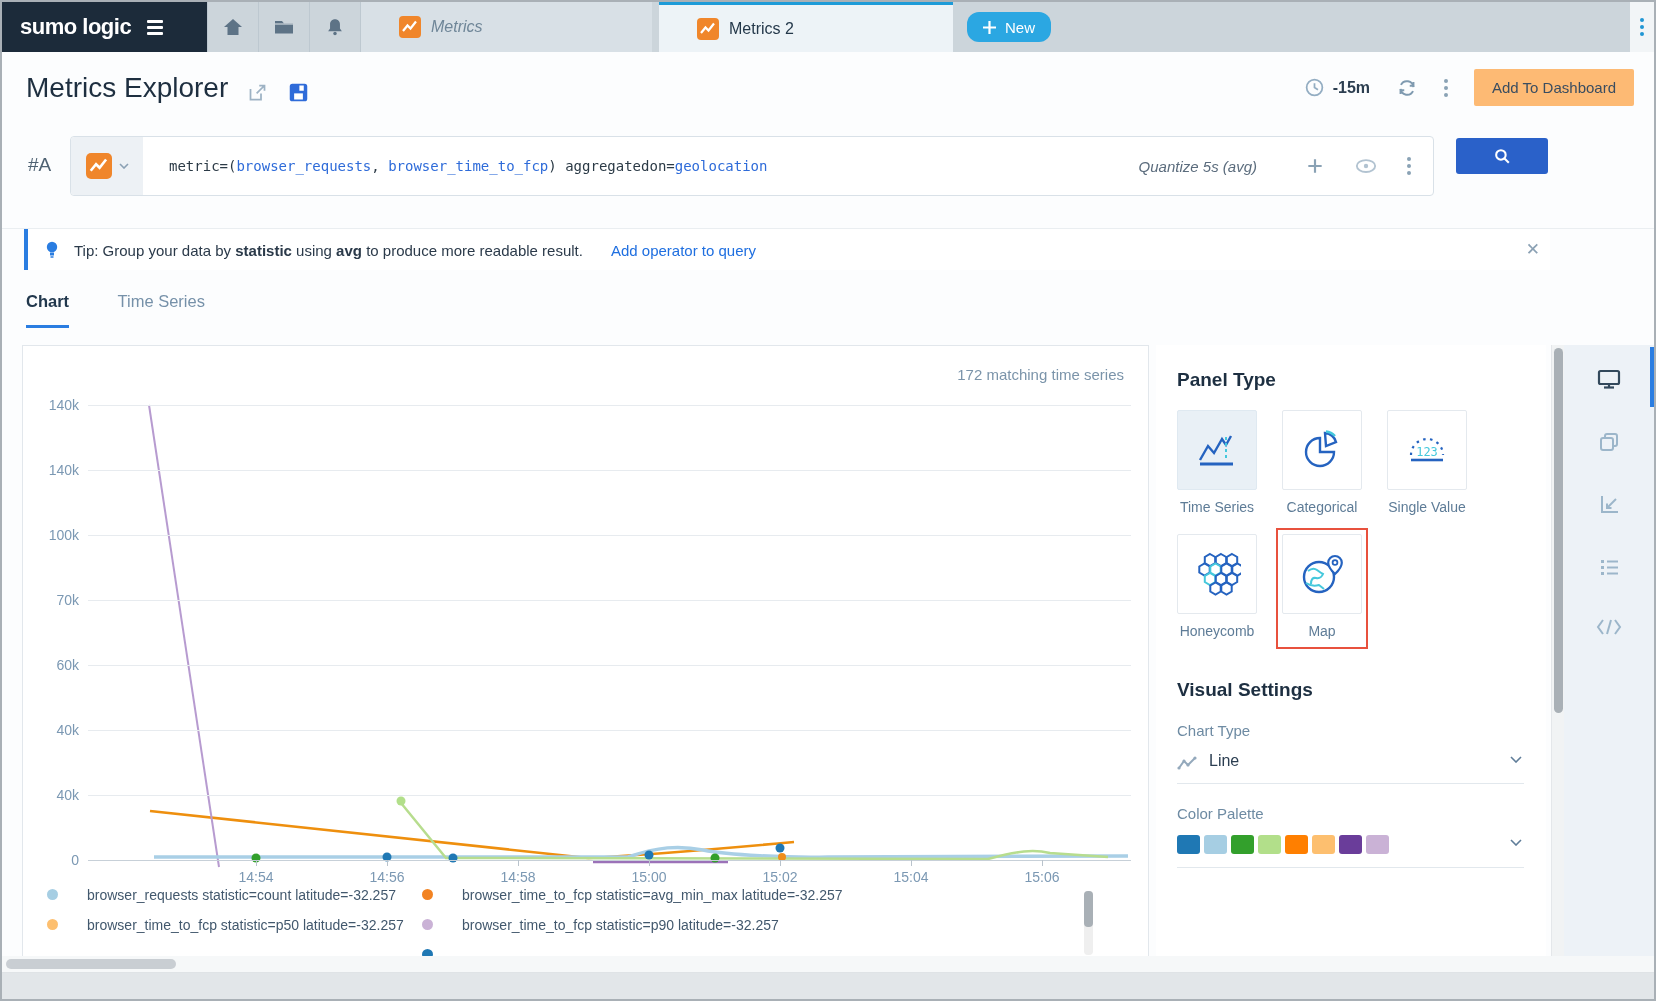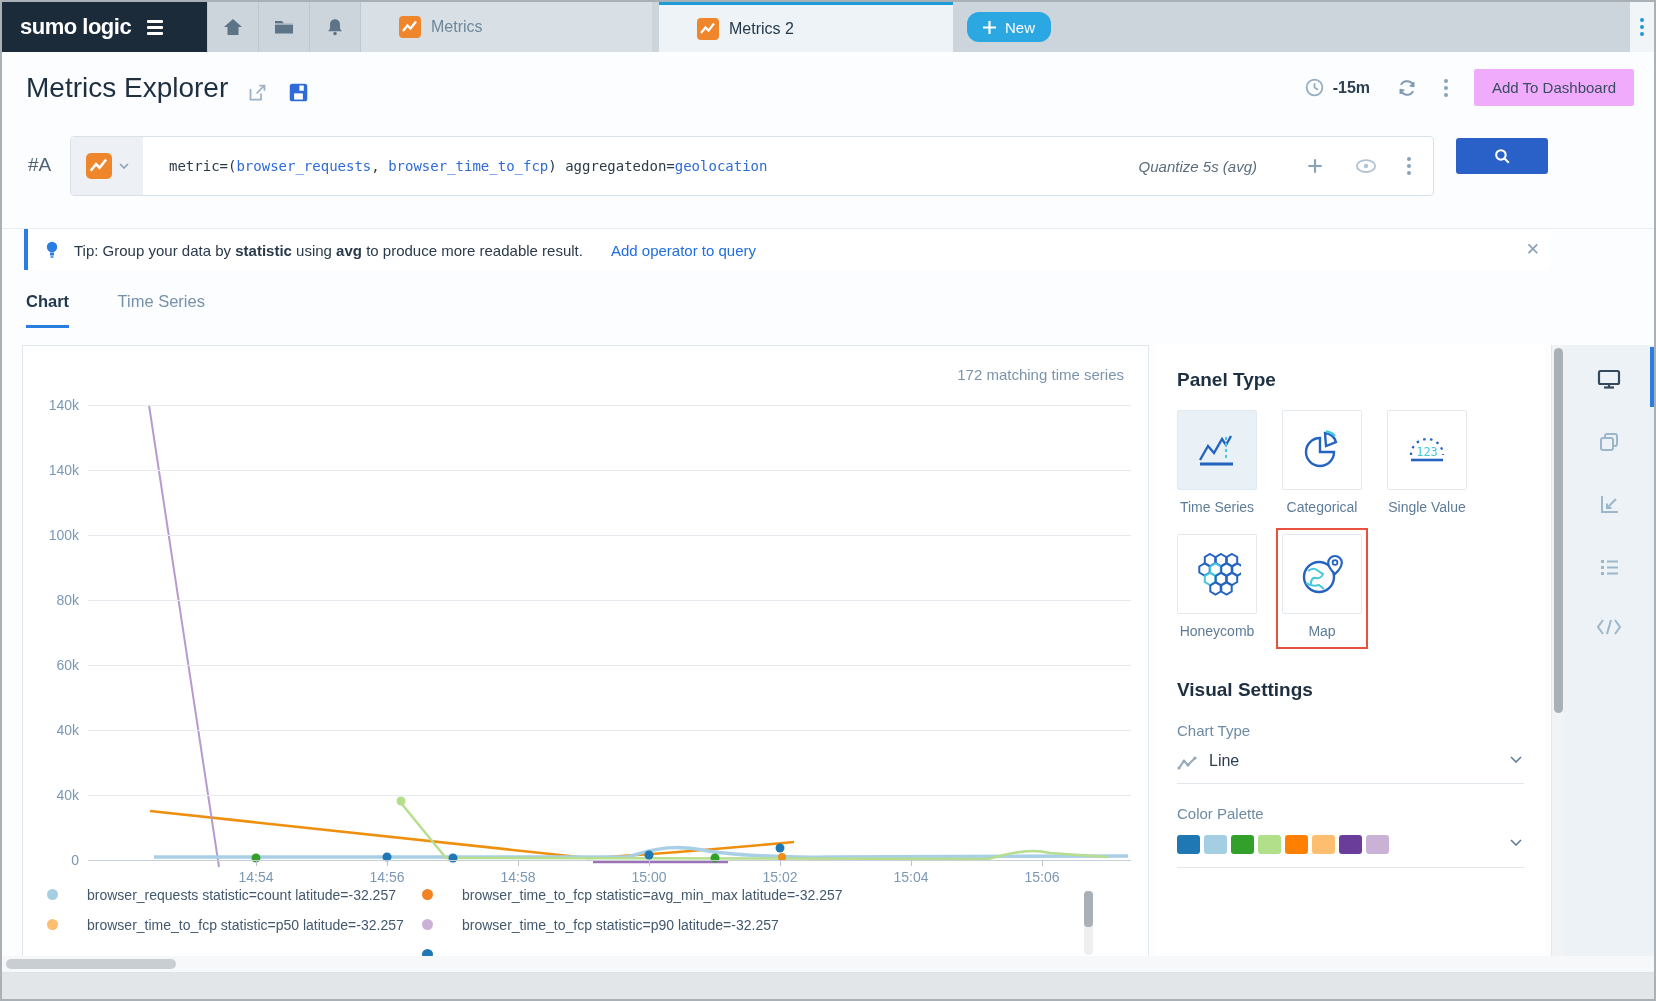--- a/index.html
+++ b/index.html
@@ -7,38 +7,38 @@
         background:#e8ebee;font-family:"Liberation Sans",sans-serif;overflow:hidden;padding-left:28px;}
 
   
   .topbar{position:absolute;left:0;top:0;right:0;height:50px;background:#ccd5db;display:flex;align-items:stretch;}
   .logo{width:205px;background:#1c2b3a;color:#fff;display:flex;align-items:center;padding-left:18px;gap:16px;
         font-size:22px;font-weight:bold;letter-spacing:-0.5px;box-sizing:border-box;}
   .burger{display:flex;flex-direction:column;gap:3px;cursor:pointer;}
   .burger span{display:block;width:16px;height:3px;background:#fff;border-radius:1px;}
   .nav-btn{width:50px;border-left:1px solid #bdc8d0;display:flex;align-items:center;justify-content:center;}
   .tab{display:flex;align-items:center;gap:10px;padding-left:38px;box-sizing:border-box;font-size:16px;}
-  .tab.inactive{width:292px;background:#d8e0e6;border-left:1px solid #bdc8d0;color:#6f8698;margin-right:7px;}
+  .tab.inactive{width:292px;background:#d8e0e6;border-left:1px solid #bdc8d0;color:#6f8698;margin-right:7px;font-style:italic;}
   .tab.active{width:294px;background:#edf3f7;border-top:3px solid #1d9bd8;color:#24384a;}
   .metrics-ic{width:22px;height:22px;border-radius:4px;background:#f0862b;flex:none;}
   .new-btn{margin-left:14px;align-self:center;height:30px;background:#2ba7e2;color:#fff;border-radius:12px;
            padding:0 16px;display:flex;align-items:center;gap:9px;font-size:15px;cursor:pointer;}
   .topbar-spacer{flex:1;}
   .topbar-right{width:24px;background:#f2f5f7;display:flex;align-items:center;justify-content:center;}
   .kebab{display:flex;flex-direction:column;gap:3px;}
   .kebab i{width:4px;height:4px;border-radius:50%;background:#8aa2b5;}
   .kebab.blue i{background:#2196d4;}
 
   
   .header{position:absolute;top:50px;left:0;right:0;height:72px;background:#fcfdfe;}
   .page-title{position:absolute;left:24px;top:20px;font-size:28px;color:#1e2f40;}
   .title-icons{position:absolute;left:245px;top:30px;display:flex;align-items:center;gap:20px;}
   .header-right{position:absolute;right:20px;top:17px;display:flex;align-items:center;}
   .time-range{font-size:16px;font-weight:bold;color:#2c3e50;margin:0 26px 0 8px;}
-  .dash-btn{margin-left:26px;height:37px;background:#f0abfc;color:#3a4d60;font-size:15px;border-radius:2px;
+  .dash-btn{margin-left:26px;height:37px;background:#fdba74;color:#3a4d60;font-size:15px;border-radius:2px;
             display:flex;align-items:center;padding:0 18px;cursor:pointer;}
   .hr-gap{margin-left:26px;display:flex;align-items:center;}
 
   
   .query-section{position:absolute;top:122px;left:0;right:0;height:104px;background:#fcfdfe;}
   .row-id{position:absolute;left:26px;top:30px;font-size:19px;color:#4e6172;}
   .query-card{position:absolute;left:68px;top:12px;width:1364px;height:60px;border:1px solid #d9e1e8;
               border-radius:4px;background:#fff;display:flex;align-items:center;box-sizing:border-box;}
   .chip{width:72px;height:100%;background:#edf1f5;border-radius:4px 0 0 4px;display:flex;align-items:center;
         justify-content:center;gap:7px;}
@@ -321,21 +321,21 @@
       <div class="legend-scroll">
           <div class="legend-thumb"></div>
         </div>
     <div class="gridline" style="top: 59px;"></div>
         <div class="ytick" style="top: 51px;">140k</div>
         <div class="gridline" style="top: 124px;"></div>
         <div class="ytick" style="top: 116px;">140k</div>
         <div class="gridline" style="top: 189px;"></div>
         <div class="ytick" style="top: 181px;">100k</div>
         <div class="gridline" style="top: 254px;"></div>
-        <div class="ytick" style="top: 246px;">80k</div>
+        <div class="ytick" style="top: 246px;">70k</div>
         <div class="gridline" style="top: 319px;"></div>
         <div class="ytick" style="top: 311px;">60k</div>
         <div class="gridline" style="top: 384px;"></div>
         <div class="ytick" style="top: 376px;">40k</div>
         <div class="gridline" style="top: 449px;"></div>
         <div class="ytick" style="top: 441px;">40k</div>
         <div class="gridline zero" style="top: 514px;"></div>
         <div class="ytick" style="top: 506px;">0</div>
         <div class="xmark" style="left: 233px;"></div>
         <div class="xtick" style="left: 200px;">14:54</div>

